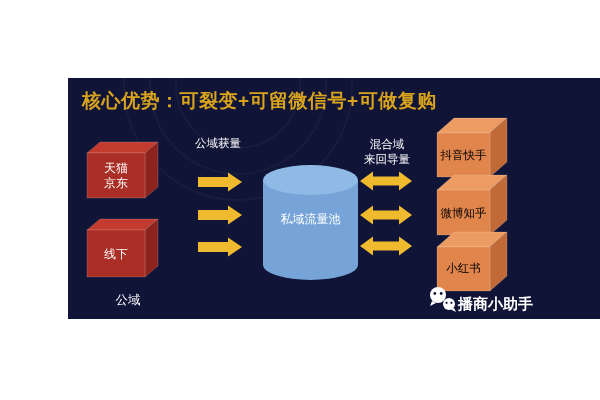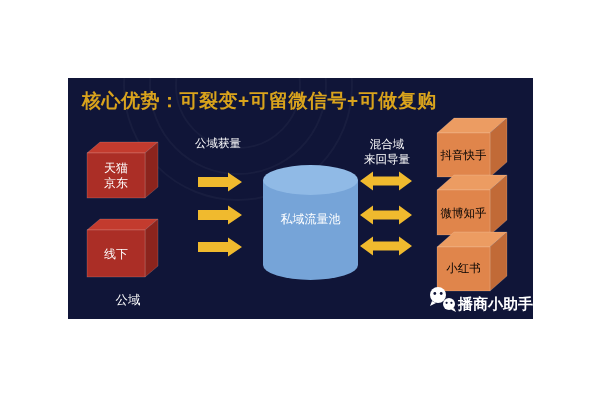--- a/index.html
+++ b/index.html
@@ -3,21 +3,21 @@
 <meta charset="utf-8">
 <style>
   html,body { margin:0; padding:0; }
   body {
     width:600px; height:400px; position:relative;
     background:#ffffff;
     font-family:"Liberation Sans", sans-serif;
     overflow:hidden;
   }
   .slide {
-    position:absolute; left:68px; top:78px; width:465px; height:241px;
+    position:absolute; left:68px; top:78px; width:532px; height:241px;
     background:#101538; overflow:hidden;
   }
   .slide-title {
     position:absolute; left:14px; top:10px;
     font-size:19px; font-weight:bold; color:#d9a31c;
     letter-spacing:0.5px; white-space:nowrap;
   }
   svg.diagram { position:absolute; left:0; top:0; }
   .node-label, .flow-label, .caption {
     fill:#ffffff;

